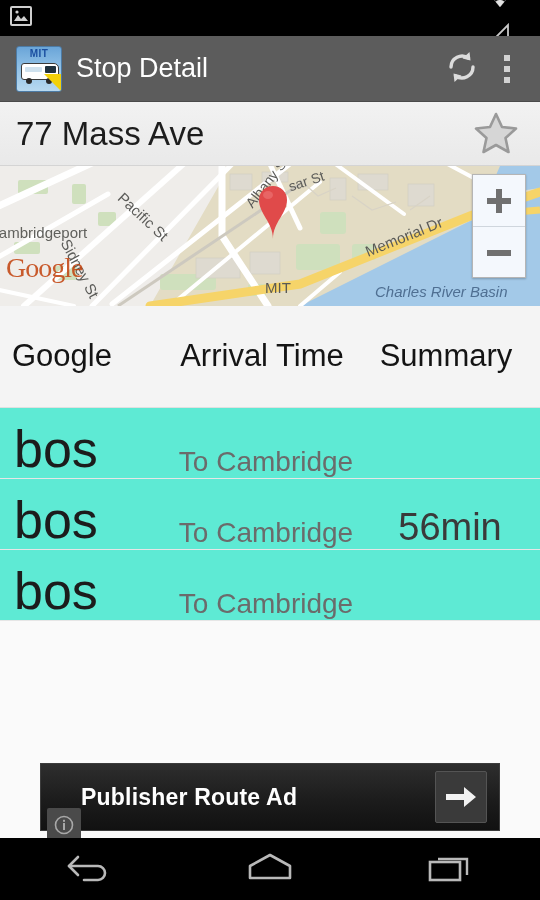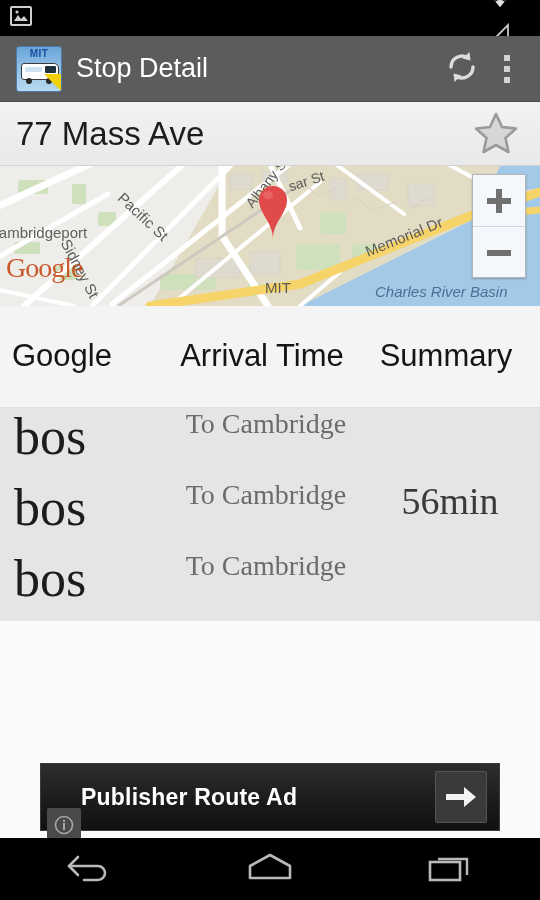--- a/index.html
+++ b/index.html
@@ -101,22 +101,22 @@
   .thead {
     display:flex; align-items:center; height:102px;
     background:#f4f4f4; border-bottom:1px solid #e0e0e0;
   }
   .th { color:#141414; font-size:31px; font-weight:400; text-align:center; line-height:1.05; }
   .col-route { width:172px; padding-left:12px; text-align:left; }
   .col-summary { width:188px; }
   .col-arrival { flex:1; }
   .th.col-route { text-align:left; }
   .trow {
-    display:flex; align-items:flex-start; height:71px;
-    border-bottom:1px solid #e6e6e6; background:#e5e5e5; overflow:hidden;font-family:Liberation Serif, serif;
+    display:flex; align-items:flex-end; height:71px;
+    border-bottom:1px solid #e6e6e6; background:#5eead4; overflow:hidden;
   }
   .td-route {
     width:172px; padding-left:14px; font-size:52px; color:#1c1c1c;
     line-height:58px; height:58px; overflow:hidden; white-space:nowrap;
   }
   .td-summary { width:188px; text-align:center; font-size:28px; color:#6b6b6b; }
   .td-arrival { flex:1; text-align:center; font-size:38px; color:#3a3a3a; }
 
   
   .ad {

